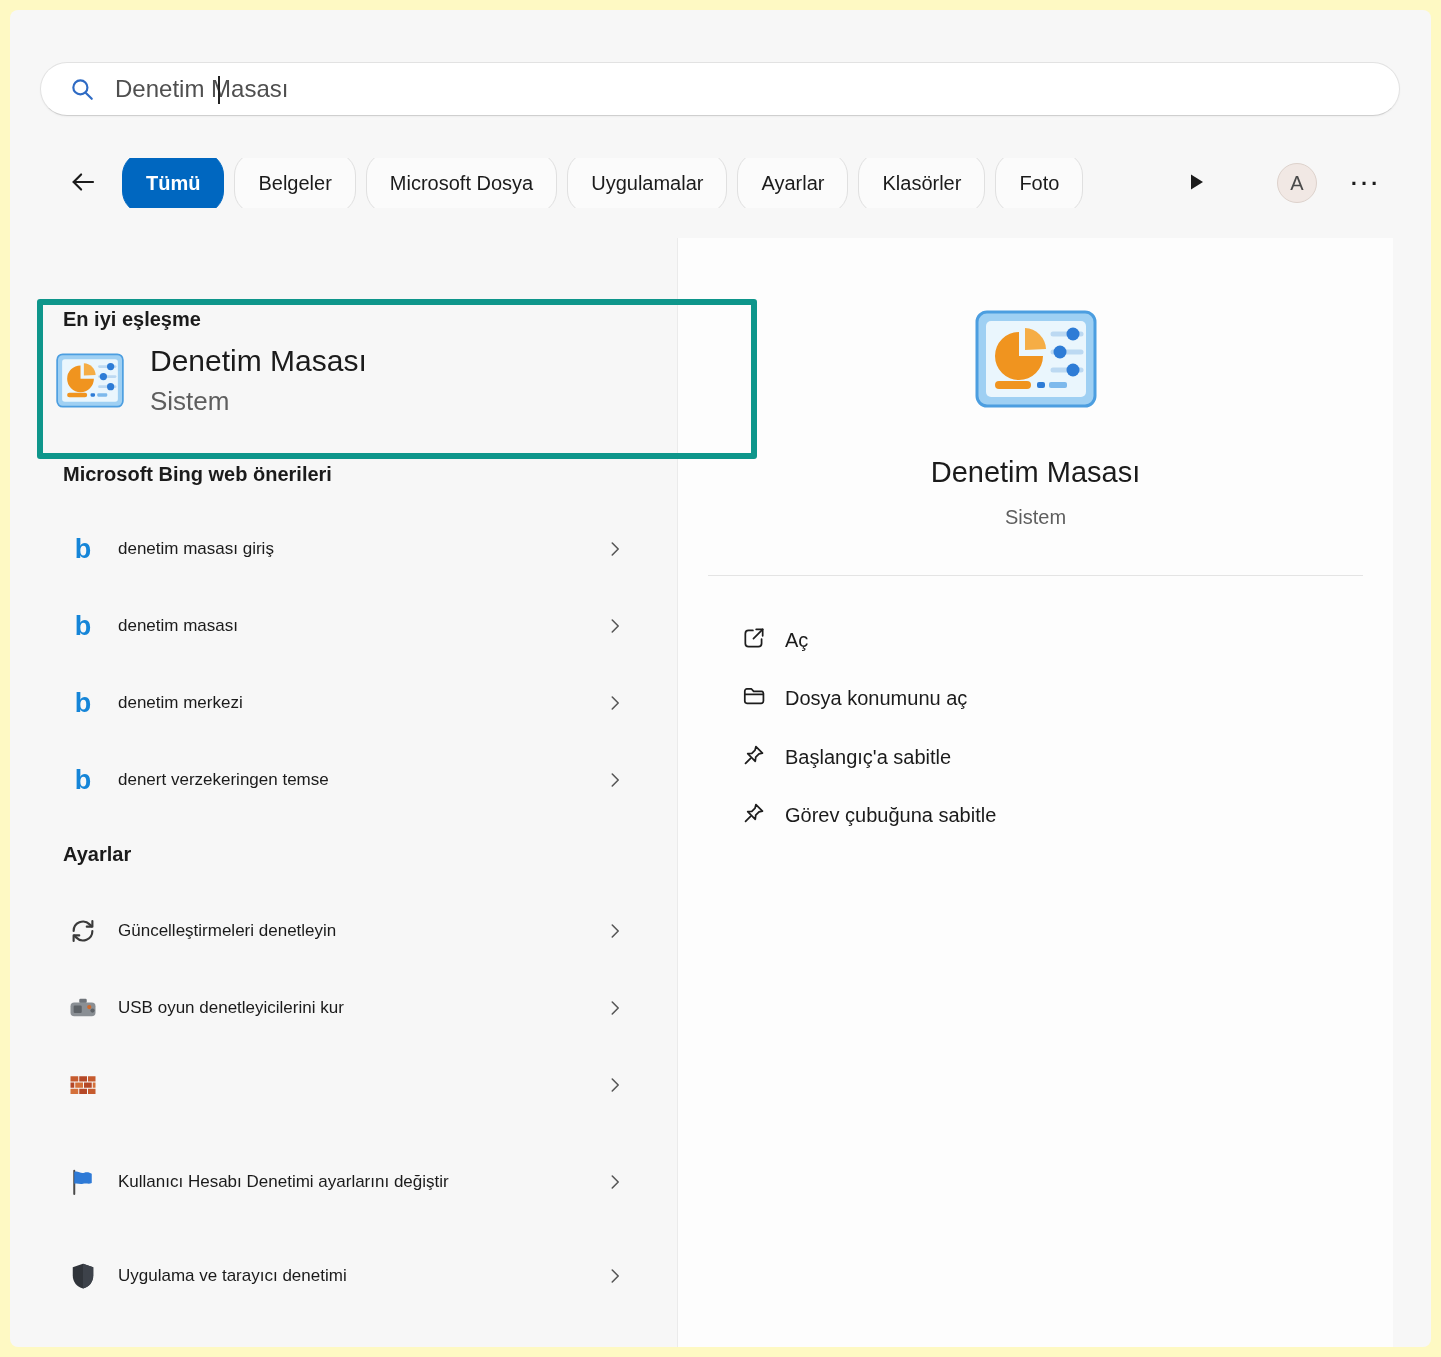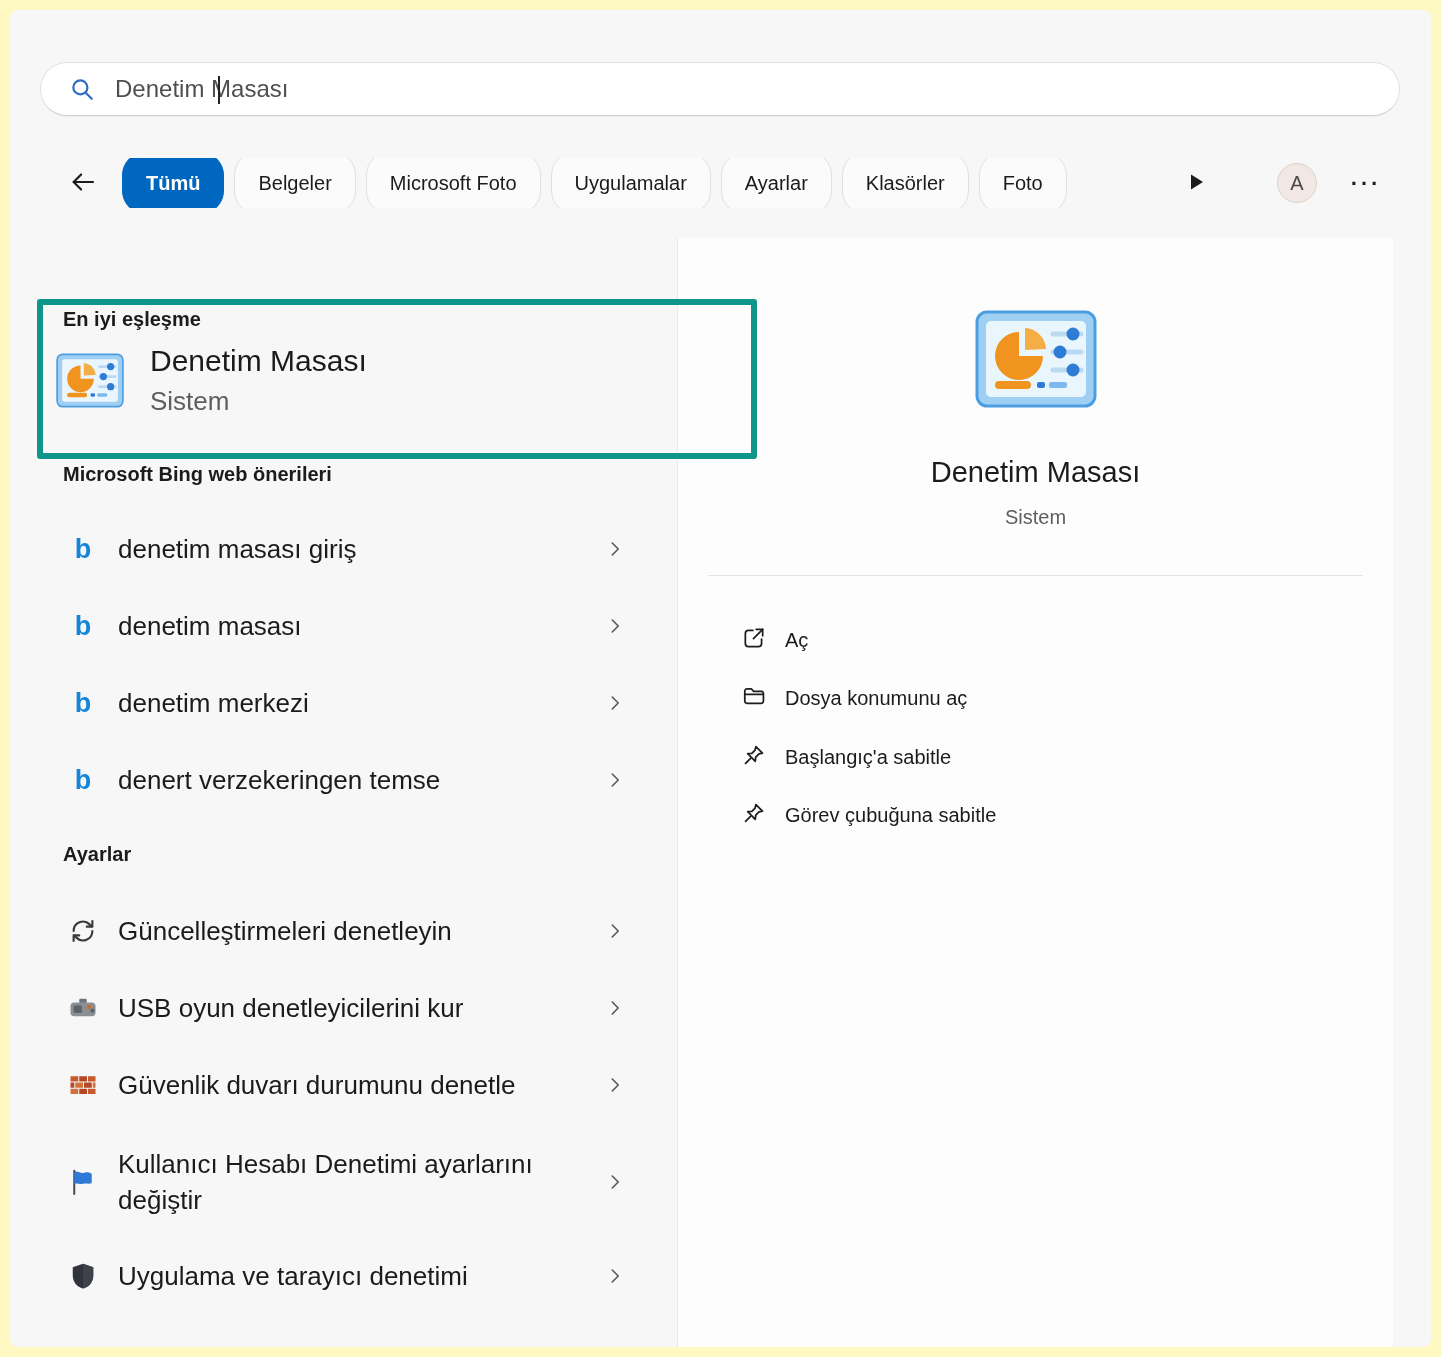--- a/index.html
+++ b/index.html
@@ -41,21 +41,21 @@
     display:flex; align-items:center; border-radius:6px; }
   .bm-icon { margin-left:16px; display:flex; }
   .bm-text { margin-left:26px; }
   .bm-title { font-size:30px; color:#1b1b1b; }
   .bm-sub { font-size:26px; color:#5e5e5e; margin-top:8px; }
 
   .list-row { position:absolute; left:40px; width:600px; height:64px; display:flex;
     align-items:center; border-radius:6px; }
   .list-row.tall { height:104px; }
   .row-icon { width:38px; margin-left:24px; display:flex; justify-content:center; align-items:center; }
-  .row-label { margin-left:16px; font-size:26px; color:#1b1b1b; max-width:424px; line-height:1.4; }
+  .row-label { margin-left:16px; font-size:17px; color:#1b1b1b; max-width:424px; line-height:1.4; }
   .row-chevron { margin-left:auto; margin-right:14px; display:flex; }
   .bing-b { font-size:27px; font-weight:700; color:#1585d8; line-height:1; }
 
   
   .highlight-box { position:absolute; left:37px; top:299px; width:720px; height:160px;
     border:6px solid #0e968b; border-radius:3px; pointer-events:none; z-index:20; }
 
   
   .detail-panel { position:absolute; left:677px; top:238px; width:716px; height:1109px;
     background:#fdfdfd; border-left:1px solid #ebebeb; }
@@ -96,21 +96,21 @@
   </div>
 
   <div class="tabs-wrap">
     <div class="tab active">
         <span>Tümü</span>
       </div>
     <div class="tab">
         <span>Belgeler</span>
       </div>
     <div class="tab">
-        <span>Microsoft Foto</span>
+        <span>Microsoft Dosya</span>
       </div>
     <div class="tab">
         <span>Uygulamalar</span>
       </div>
     <div class="tab">
         <span>Ayarlar</span>
       </div>
     <div class="tab">
         <span>Klasörler</span>
       </div>
@@ -249,21 +249,20 @@
           <rect x="16" y="5" width="6" height="4.2" fill="#c65b2e"></rect>
         <rect x="2" y="10" width="3" height="4.2" fill="#b54827"></rect>
           <rect x="5.8" y="10" width="6.2" height="4.2" fill="#d4703a"></rect>
           <rect x="12.8" y="10" width="6.2" height="4.2" fill="#b54827"></rect>
           <rect x="19.8" y="10" width="2.2" height="4.2" fill="#d4703a"></rect>
         <rect x="2" y="15" width="6.2" height="4.2" fill="#d4703a"></rect>
           <rect x="9" y="15" width="6.2" height="4.2" fill="#b54827"></rect>
           <rect x="16" y="15" width="6" height="4.2" fill="#c65b2e"></rect>
       </svg>
     </span>
-    <span class="row-label">Güvenlik duvarı durumunu denetle</span>
     <span class="row-chevron">
       <svg width="22" height="22" viewBox="0 0 24 24" fill="none" stroke="#555" stroke-width="1.7" stroke-linecap="round" stroke-linejoin="round">
           <polyline points="9,5.5 15.5,12 9,18.5"></polyline>
         </svg>
     </span>
   </div>
 
   <div class="list-row tall" style="top:1130px;">
     <span class="row-icon">
       <svg width="30" height="30" viewBox="0 0 24 24">

